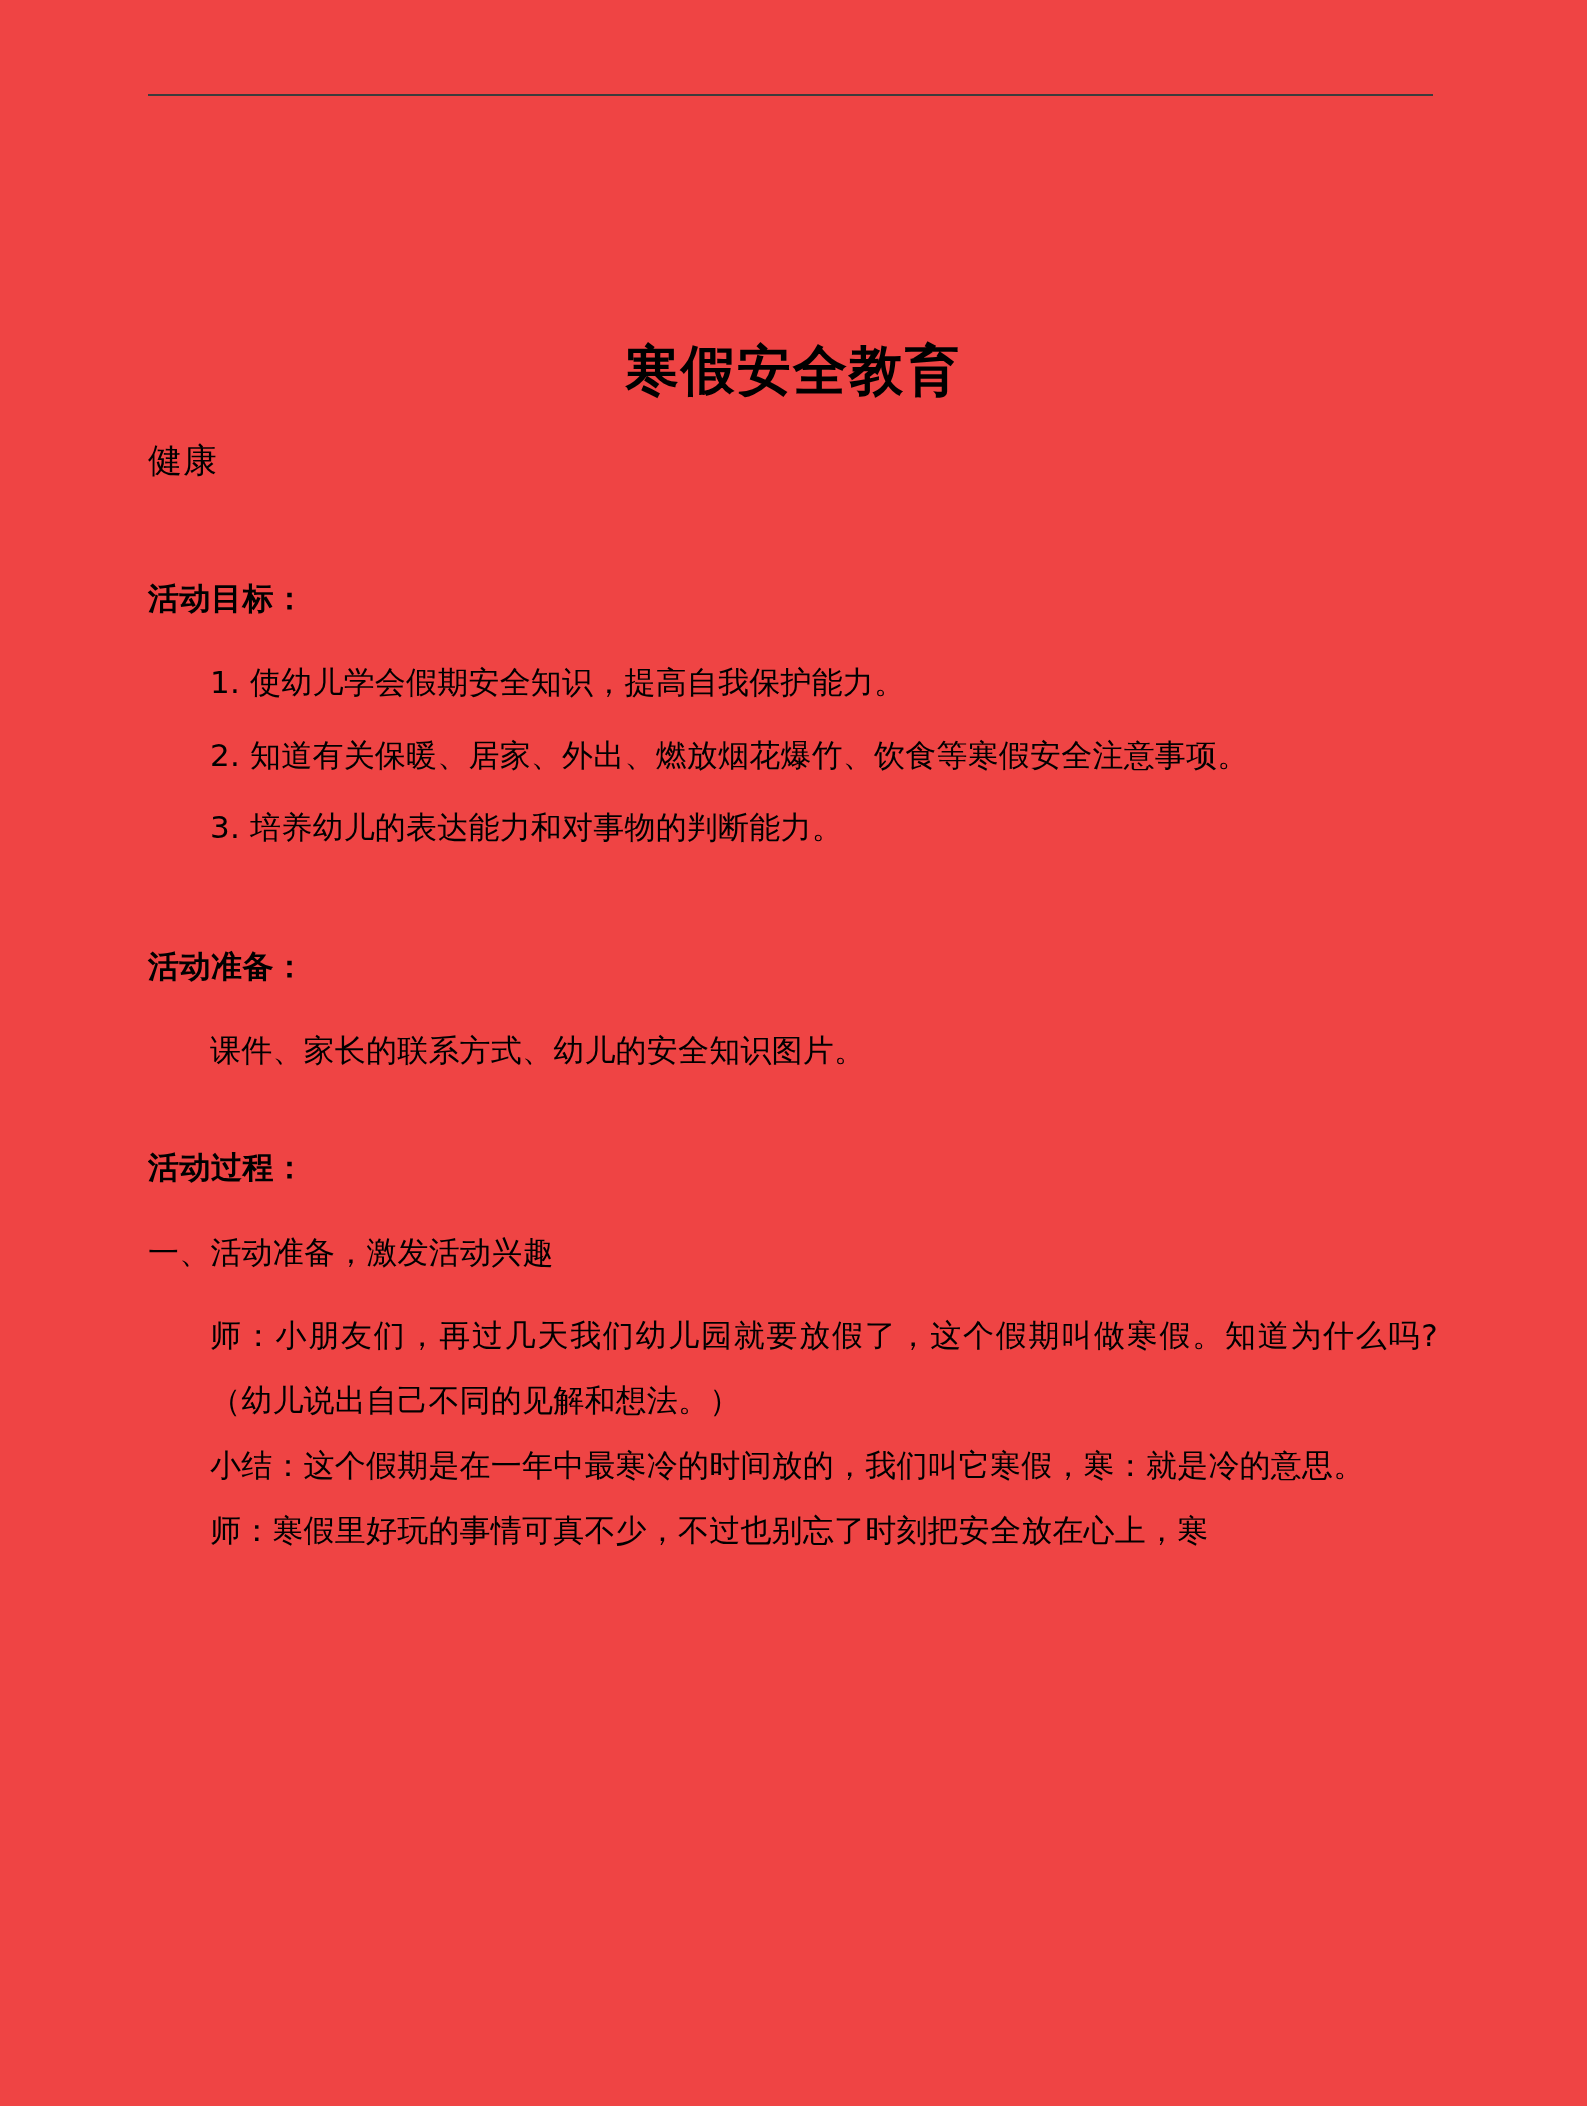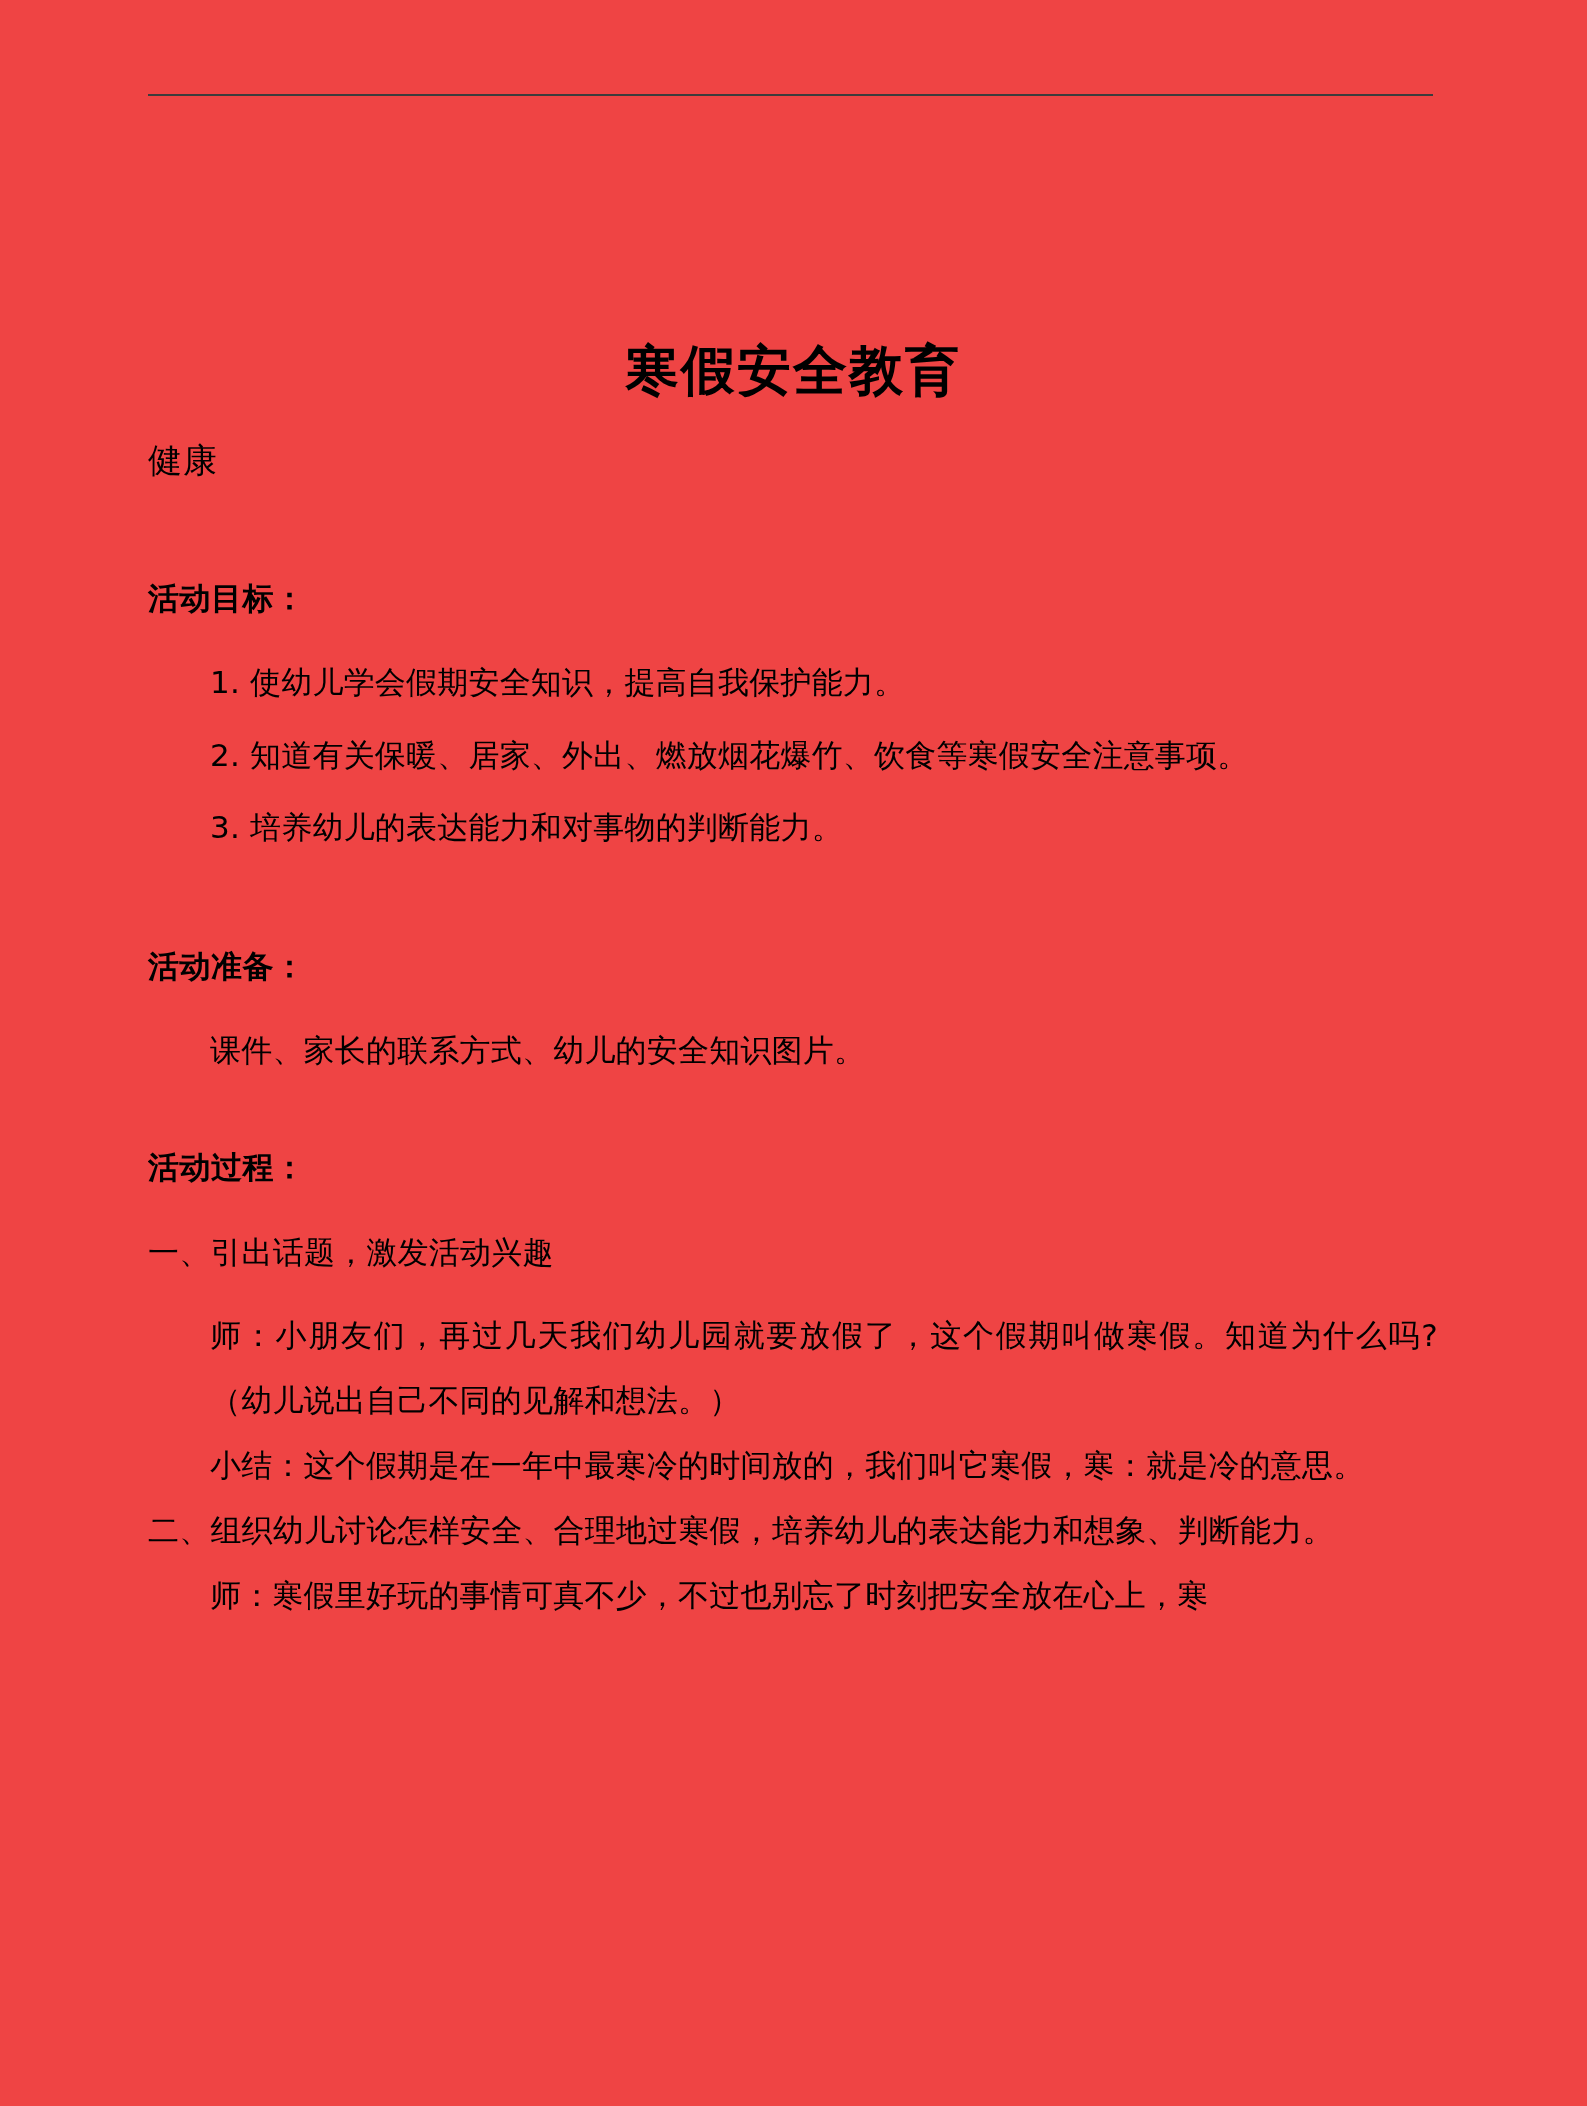--- a/index.html
+++ b/index.html
@@ -126,27 +126,26 @@
       <p class="para indent">课件、家长的联系方式、幼儿的安全知识图片。</p>
     </div>
 
     <div class="spacer-md"></div>
 
     <div class="section clip-bottom">
       <div class="section-head">活动过程：</div>
 
       <div class="spacer-sm"></div>
 
-      <p class="para">一、引出话题，激发活动兴趣</p>
+      <p class="para">一、活动准备，激发活动兴趣</p>
 
       <div class="spacer-xs"></div>
 
       <p class="para indent loose">师：小朋友们，再过几天我们幼儿园就要放假了，这个假期叫做寒假。知道为什么吗?（幼儿说出自己不同的见解和想法。）</p>
 
       <p class="para indent loose">小结：这个假期是在一年中最寒冷的时间放的，我们叫它寒假，寒：就是冷的意思。</p>
 
-      <p class="para hang loose">二、组织幼儿讨论怎样安全、合理地过寒假，培养幼儿的表达能力和想象、判断能力。</p>
 
       <p class="para indent loose">师：寒假里好玩的事情可真不少，不过也别忘了时刻把安全放在心上，寒</p>
     </div>
 
   </div>
 </div>
 
 </body></html>

